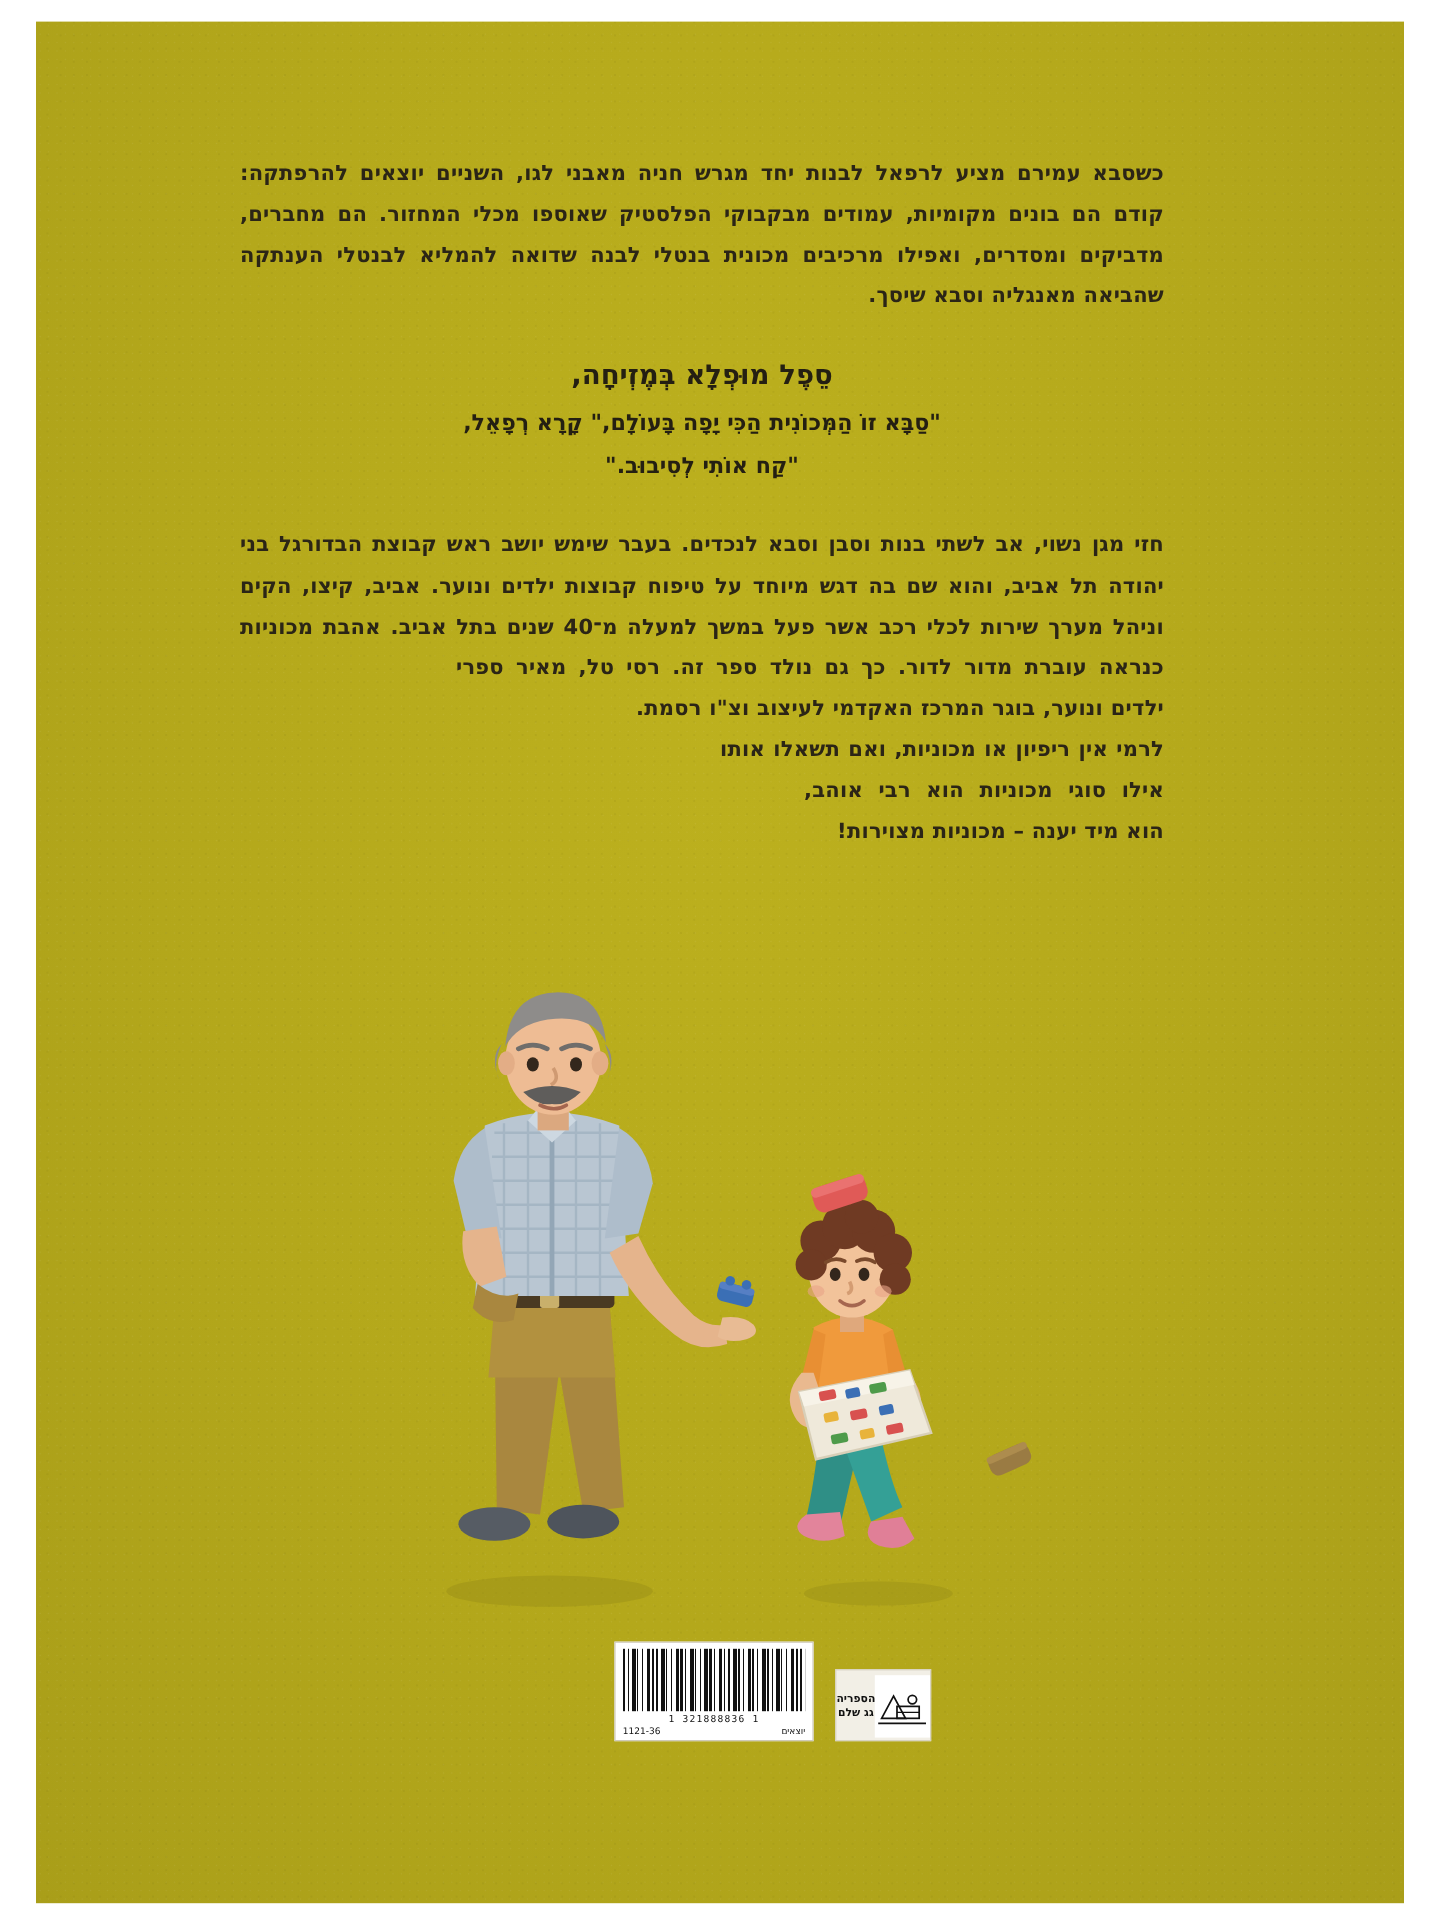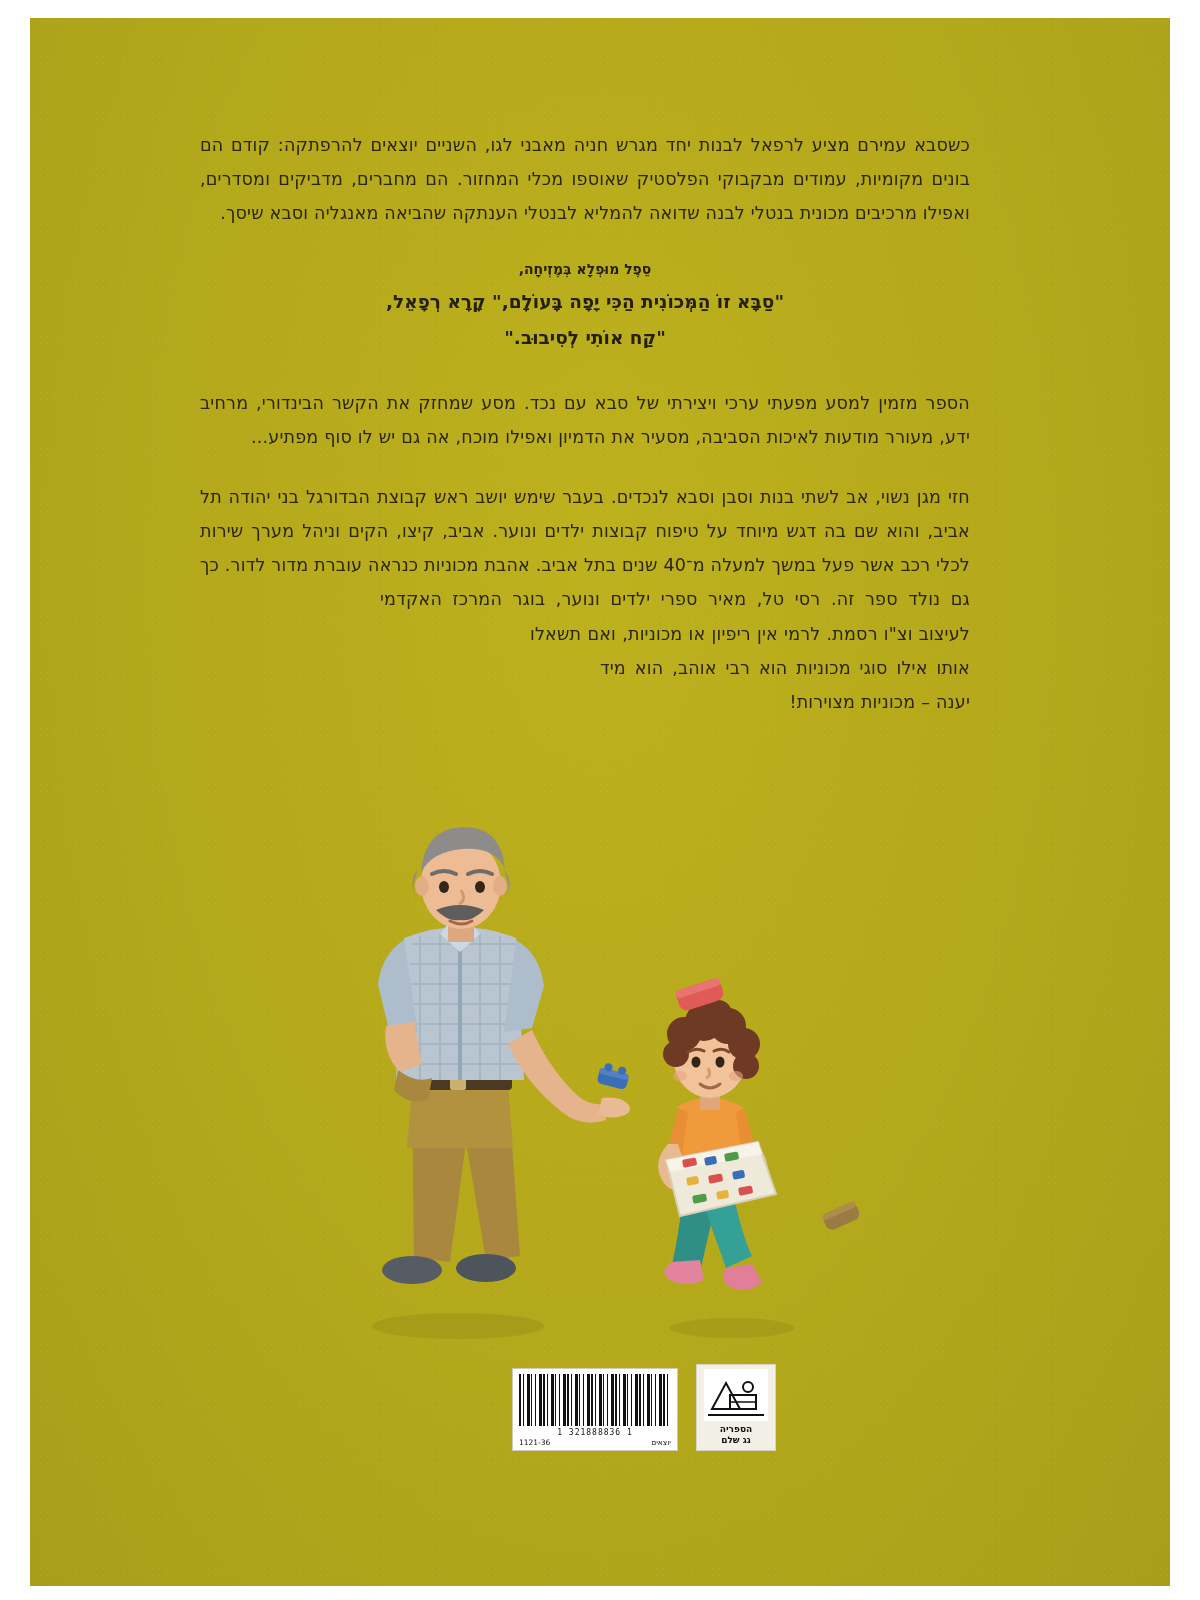--- a/index.html
+++ b/index.html
@@ -60,30 +60,30 @@
     color: #2a2417;
     z-index: 5;
   }
   .para {
     font-size: 17.5px;
     line-height: 1.95;
     letter-spacing: .2px;
     margin: 0 0 26px 0;
     text-align: justify;
     text-align-last: right;
-    font-weight: 400;
+    font-weight: 700;
     color: #2b2516;
   }
   .poem {
     margin: 6px 0 30px 0;
     text-align: center;
     direction: rtl;
   }
   .poem-line {
-    font-size: 14px;
+    font-size: 23px;
     line-height: 1.95;
     font-weight: 700;
     color: #241f12;
     white-space: nowrap;
   }
   .poem-line.quote {
     font-size: 18.5px;
   }
   
   .para.wrap {
@@ -120,21 +120,21 @@
     display: flex;
     align-items: flex-end;
     gap: 18px;
     z-index: 6;
   }
   .publisher-logo {
     width: 78px;
     background: #f2efe6;
     border: 1px solid #d8d3c2;
     display: flex;
-    flex-direction: column;
+    flex-direction: row;
     align-items: center;
     padding: 4px 0 2px;
   }
   .logo-mark {
     width: 64px;
     height: 52px;
     background: #ffffff;
     display: block;
   }
   .logo-name {
@@ -190,21 +190,20 @@
       <div class="text-col">
 
         <p class="para">כשסבא עמירם מציע לרפאל לבנות יחד מגרש חניה מאבני לגו, השניים יוצאים להרפתקה: קודם הם בונים מקומיות, עמודים מבקבוקי הפלסטיק שאוספו מכלי המחזור. הם מחברים, מדביקים ומסדרים, ואפילו מרכיבים מכונית בנטלי לבנה שדואה להמליא לבנטלי הענתקה שהביאה מאנגליה וסבא שיסך.</p>
 
         <div class="poem">
           <div class="poem-line">סֵפֶל מוּפְלָא בְּמֶזְיחָה,</div>
           <div class="poem-line quote">"סַבָּא זוֹ הַמְּכוֹנִית הַכִּי יָפָה בָּעוֹלָם," קָרָא רְפָאֵל,</div>
           <div class="poem-line quote">"קַח אוֹתִי לְסִיבוּב."</div>
         </div>
 
-        <p class="para">הספר מזמין למסע מפעתי ערכי ויצירתי של סבא עם נכד. מסע שמחזק את הקשר הבינדורי, מרחיב ידע, מעורר מודעות לאיכות הסביבה, מסעיר את הדמיון ואפילו מוכח, אה גם יש לו סוף מפתיע...</p>
 
         <div>
           <span class="float-shape shape-a"></span>
           <span class="float-shape shape-b"></span>
           <span class="float-shape shape-c"></span>
           <span class="float-shape shape-d"></span>
           <span class="float-shape shape-e"></span>
           <span class="float-shape shape-f"></span>
           <span class="float-shape shape-g"></span>
           <p class="para wrap">חזי מגן נשוי, אב לשתי בנות וסבן וסבא לנכדים. בעבר שימש יושב ראש קבוצת הבדורגל בני יהודה תל אביב, והוא שם בה דגש מיוחד על טיפוח קבוצות ילדים ונוער. אביב, קיצו, הקים וניהל מערך שירות לכלי רכב אשר פעל במשך למעלה מ־40 שנים בתל אביב. אהבת מכוניות כנראה עוברת מדור לדור. כך גם נולד ספר זה. רסי טל, מאיר ספרי ילדים ונוער, בוגר המרכז האקדמי לעיצוב וצ"ו רסמת. לרמי אין ריפיון או מכוניות, ואם תשאלו אותו אילו סוגי מכוניות הוא רבי אוהב, הוא מיד יענה – מכוניות מצוירות!</p>

